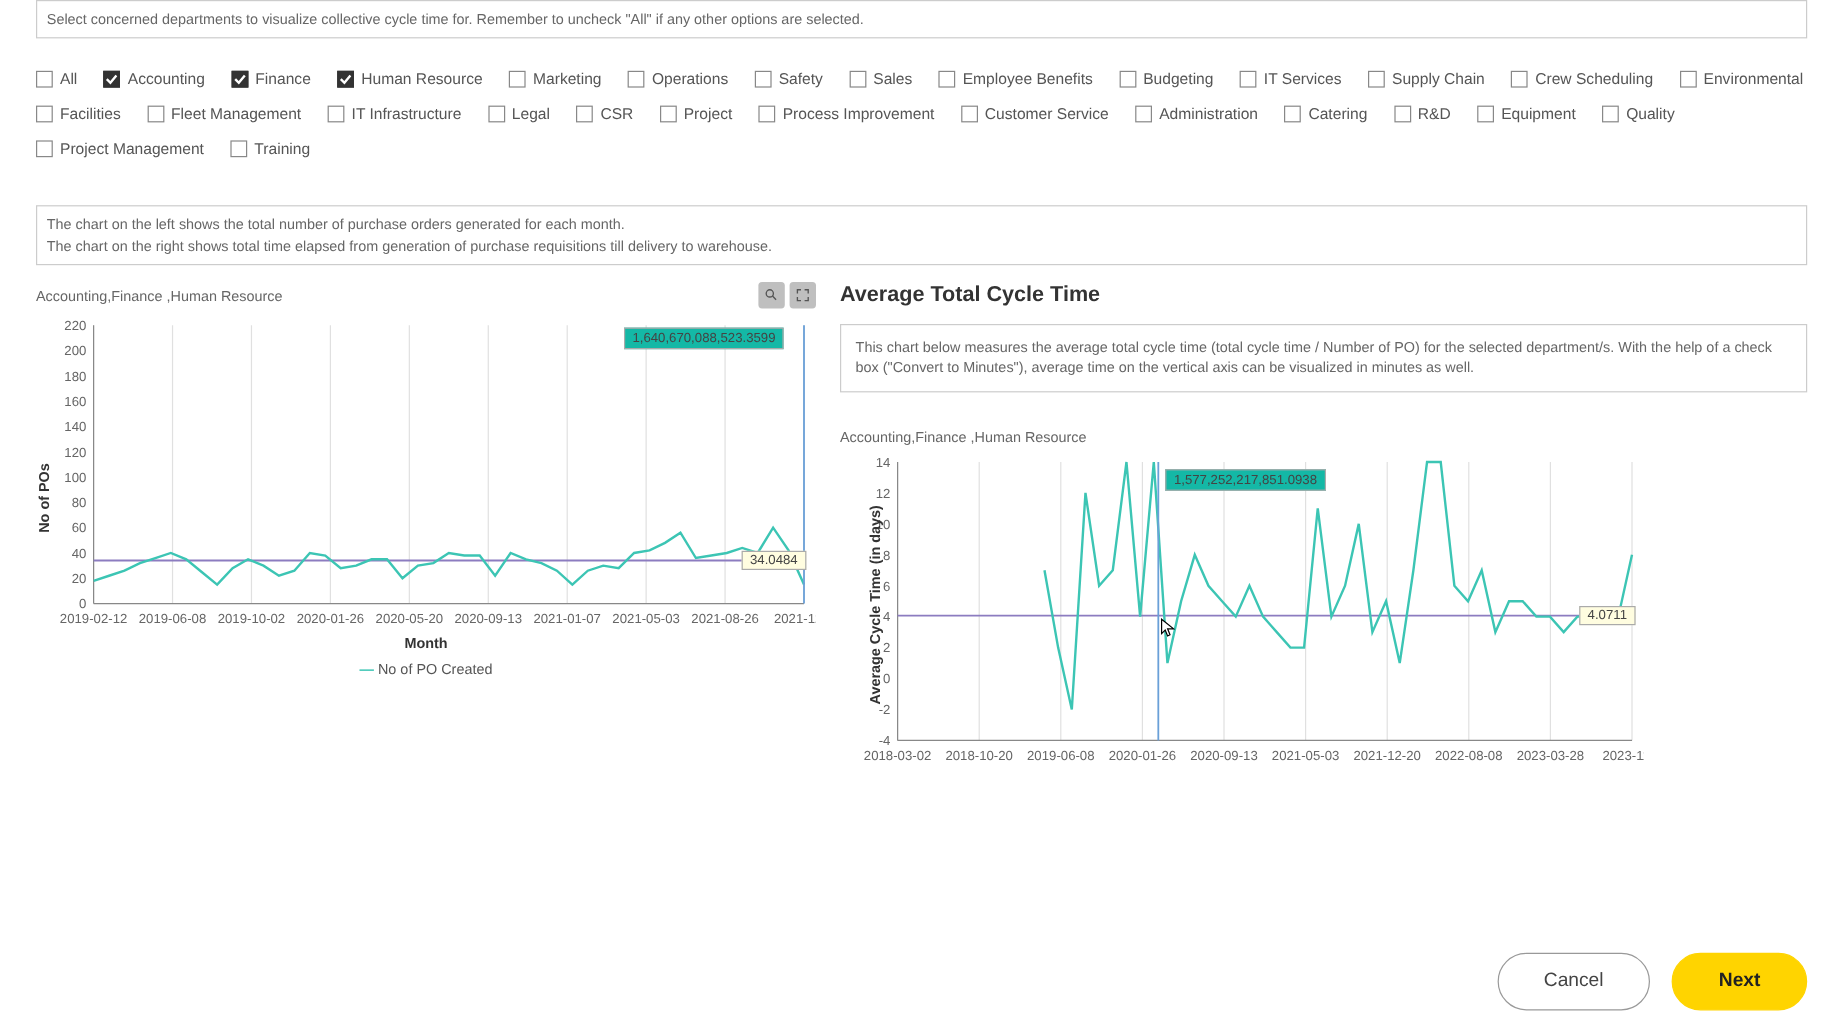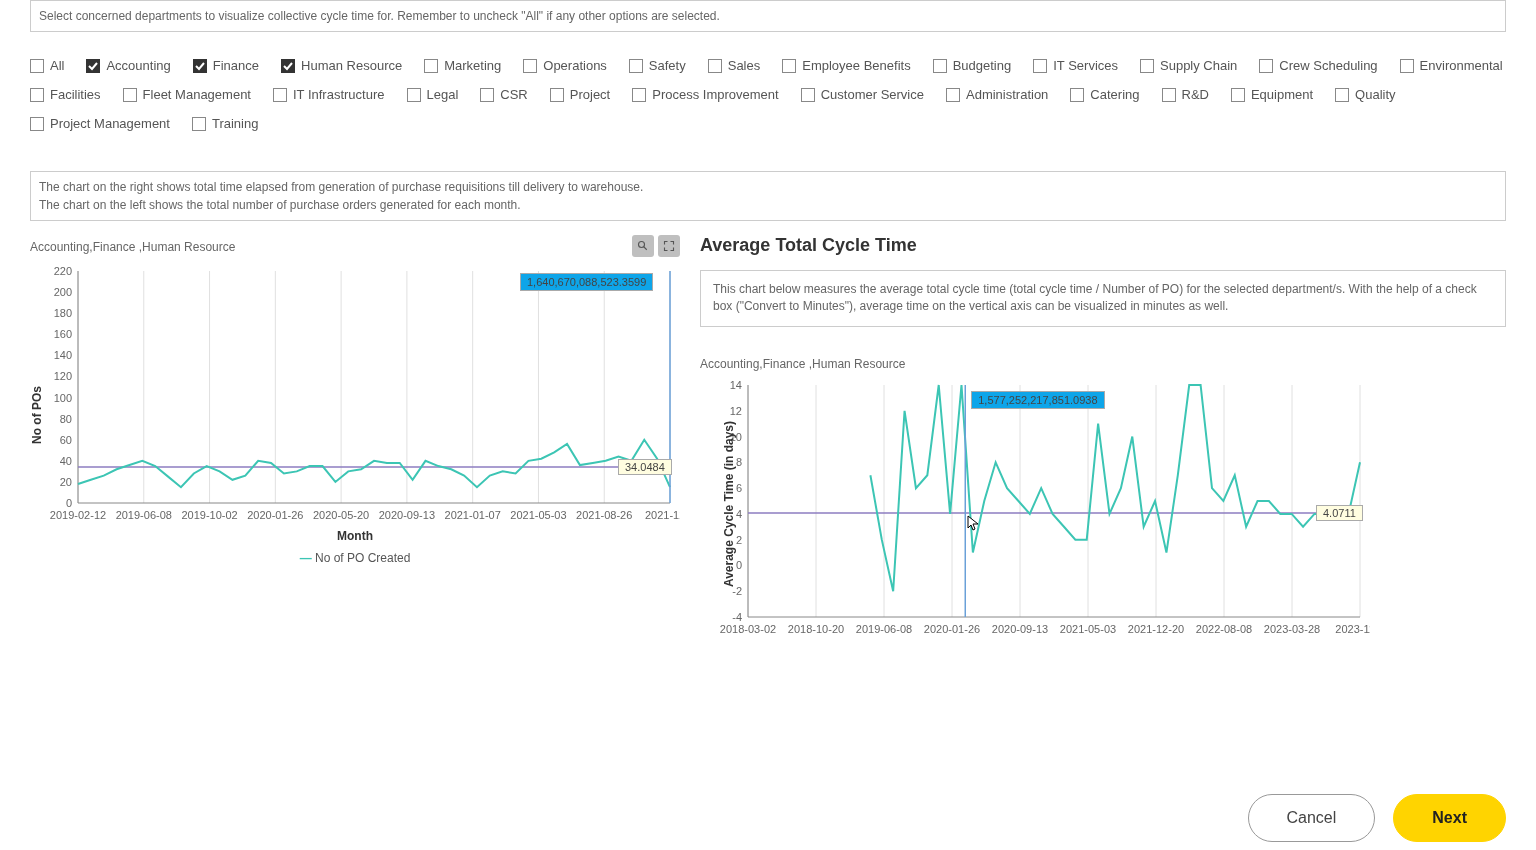--- a/index.html
+++ b/index.html
@@ -58,21 +58,21 @@
   .axis-label-y {
     position:absolute; left:-4px; top:50%;
     transform: translateY(-50%) rotate(-90deg);
     transform-origin:center;
     font-size:12px; font-weight:bold; color:#333;
   }
   .axis-label-x { text-align:center; font-size:12px; font-weight:bold; color:#333; margin-top:4px; }
   .legend { text-align:center; font-size:12px; color:#555; margin-top:8px;}
   .legend .sw { color:#3cc5b4; font-weight:bold; }
   .tooltip {
-    position:absolute; background:#0ea5e9; border:1px solid #aaa;
+    position:absolute; background:#14b8a6; border:1px solid #aaa;
     font-size:11px; padding:2px 6px; color:#444;
   }
   .ref-label {
     position:absolute; background:#fffde0; border:1px solid #aaa;
     font-size:11px; padding:1px 6px; color:#444;
   }
   .right-title { font-size:18px; font-weight:bold; color:#333; }
   .right-panel {
     border:1px solid #ccc; padding:10px 12px; font-size:12px; color:#666;
     margin-top:14px; line-height:1.45;
@@ -225,22 +225,22 @@
       <span class="chk-box"></span>
       <span>Project Management</span>
     </label>
     <label class="chk-item">
       <span class="chk-box"></span>
       <span>Training</span>
     </label>
   </div>
 
 <div class="panel" style="margin-top:40px;">
+  <div>The chart on the left shows the total number of purchase orders generated for each month.</div>
   <div>The chart on the right shows total time elapsed from generation of purchase requisitions till delivery to warehouse.</div>
-  <div>The chart on the left shows the total number of purchase orders generated for each month.</div>
 </div>
 
 <div class="charts-row">
 
   <div class="left-col">
     <div class="chart-header">
       <div>
         <div class="chart-sub">Accounting,Finance ,Human Resource</div>
       </div>
       <div class="sp"></div>

